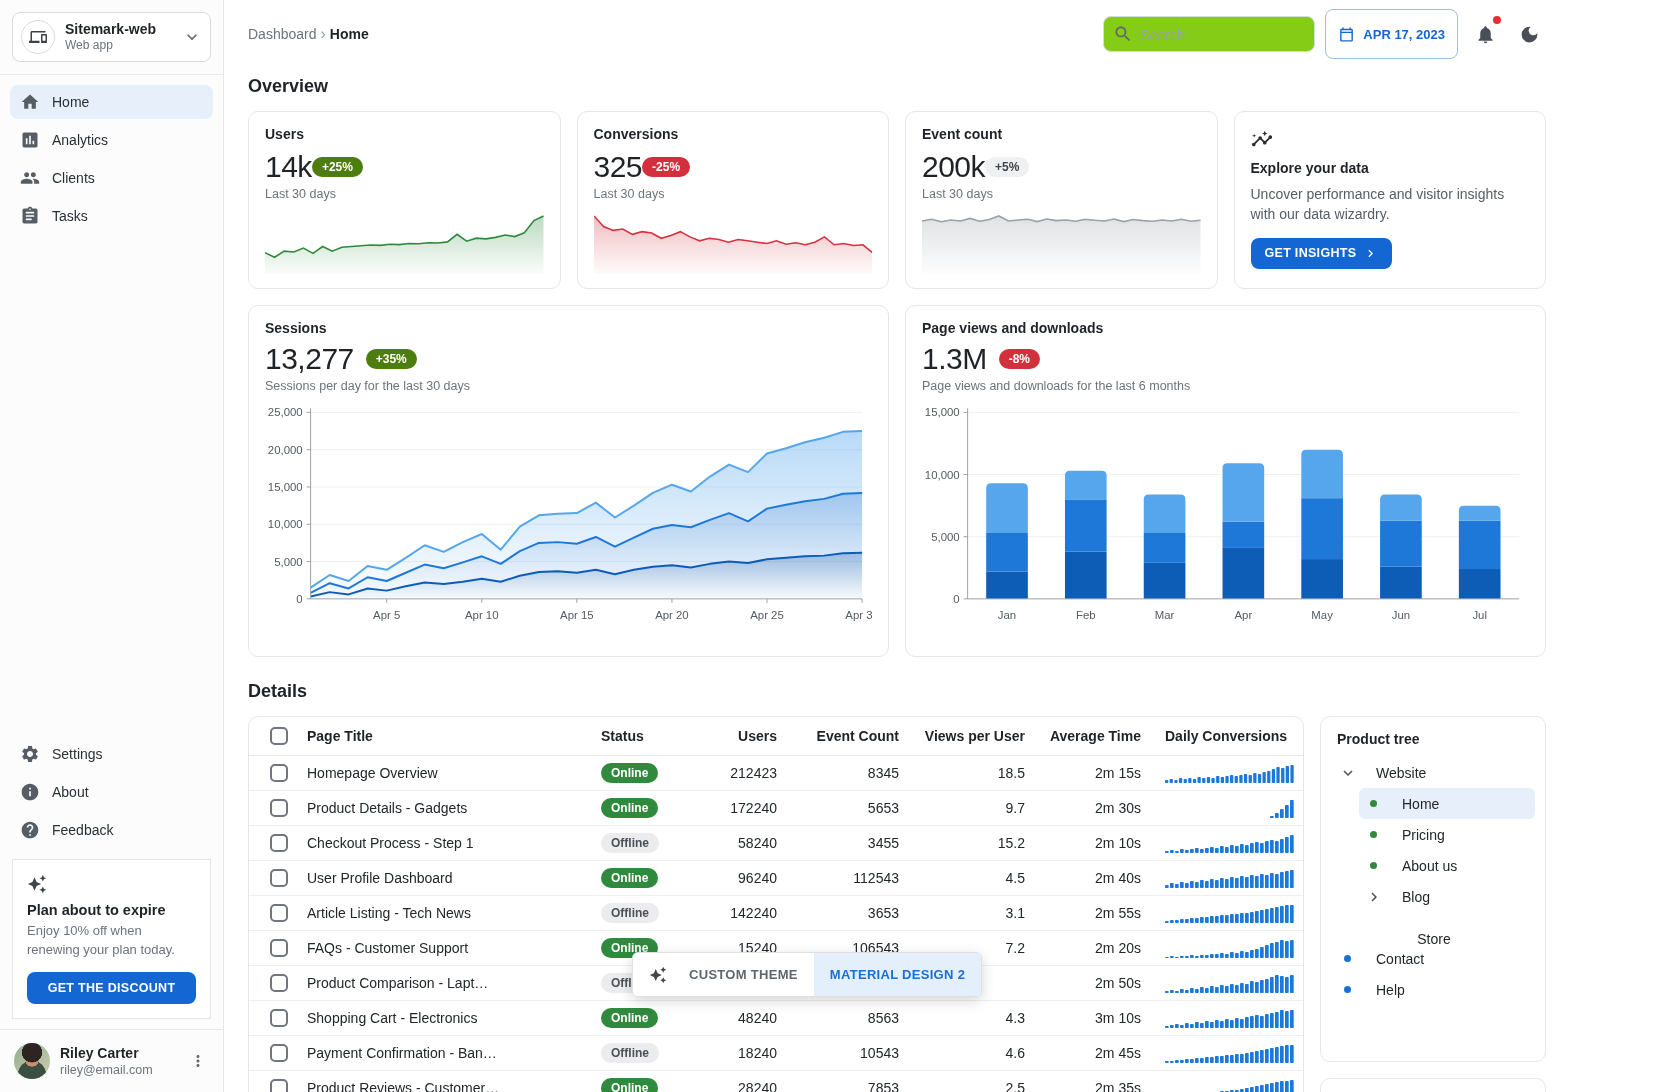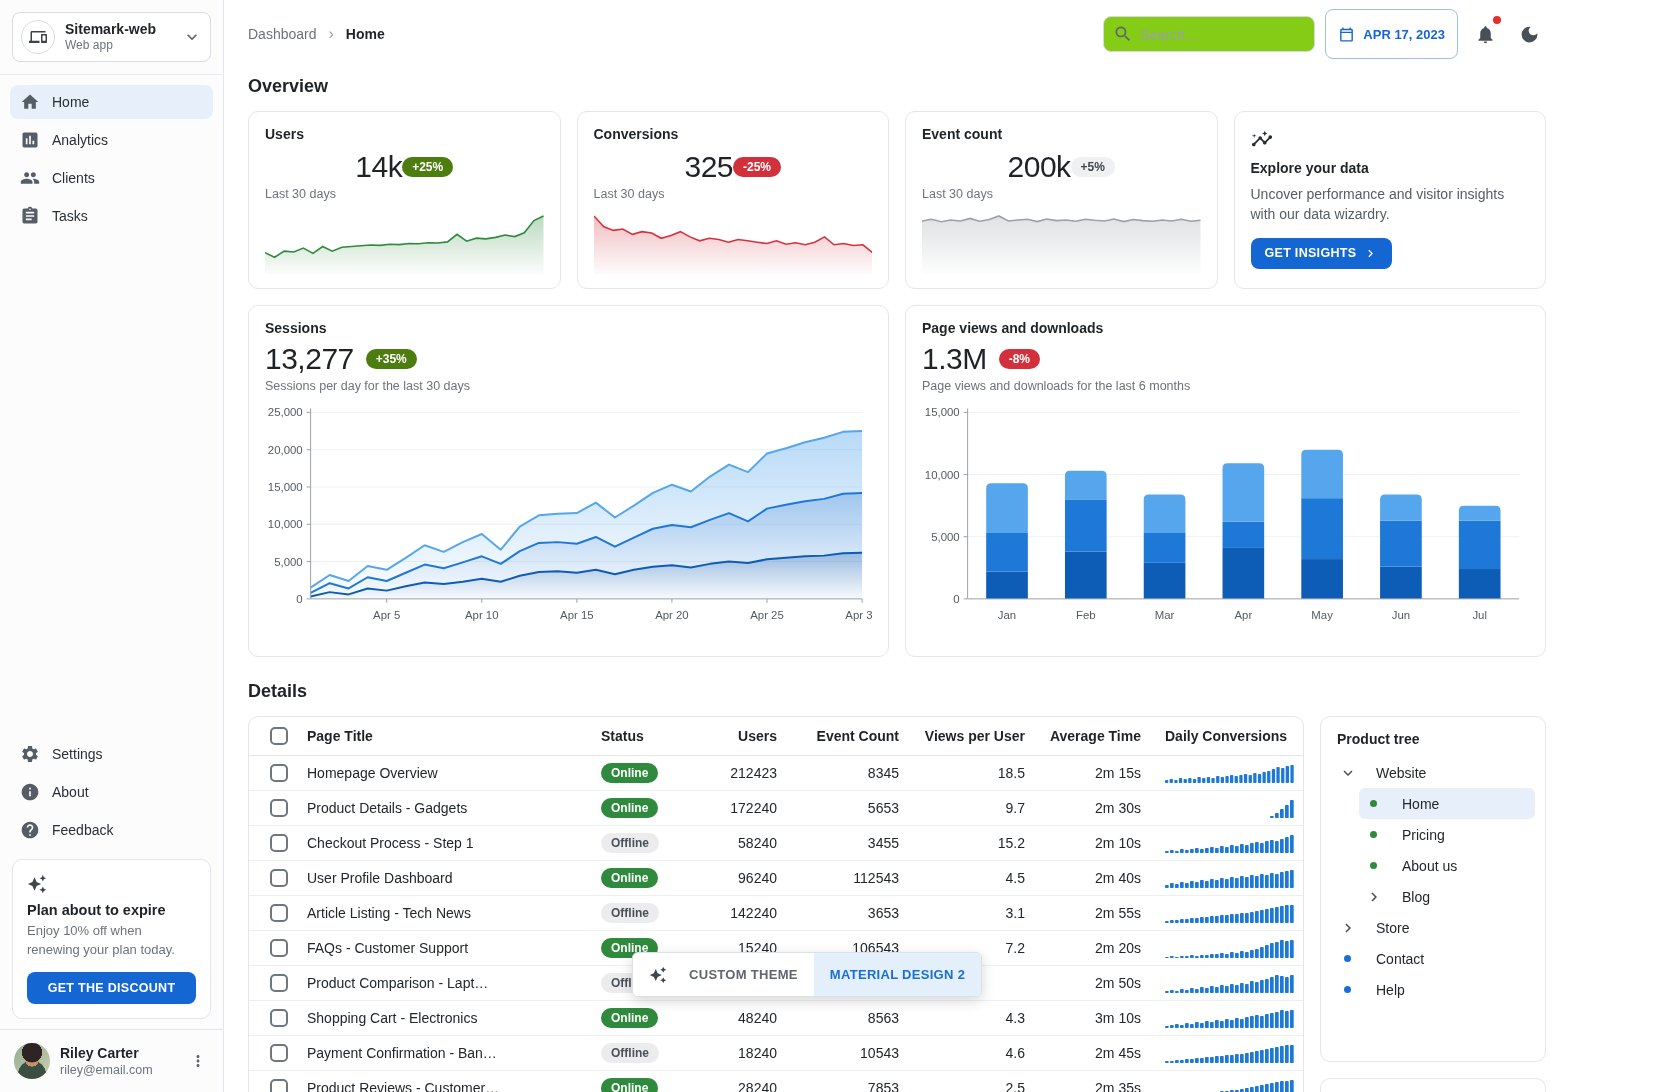--- a/index.html
+++ b/index.html
@@ -21,21 +21,21 @@
   .app-name { font-size:14px; font-weight:700; }
   .app-type { font-size:12px; color:#6c737b; }
   .caret-icon { width:20px; height:20px; fill:#5f666d; }
 
   .nav { padding:10px 10px 4px; display:flex; flex-direction:column; gap:4px; }
   .nav-item { display:flex; align-items:center; gap:12px; height:34px; border-radius:8px; padding:0 10px; font-size:14px; color:#2a2f34; cursor:pointer; }
   .nav-item svg { width:20px; height:20px; fill:#565d64; }
   .nav-item.selected { background:#e7f0fa; }
   .sidebar-flex { flex:1; }
 
-  .plan-card { margin:8px 12px 10px; border:1px solid #e3e6ea; border-radius:10px; padding:14px; background:#fff; }
+  .plan-card { margin:8px 12px 10px; border:1px solid #e3e6ea; border-radius:0; padding:14px; background:#fff; }
   .sparkle-icon { width:20px; height:20px; fill:#40464d; }
   .plan-title { font-size:14.5px; font-weight:700; margin-top:8px; }
   .plan-body { font-size:13px; color:#6c737b; line-height:1.45; margin-top:4px; }
   .btn-primary { background:#1467d2; color:#fff; border:none; border-radius:8px; font-weight:700; font-family:inherit; cursor:pointer; letter-spacing:.3px; }
   .plan-btn { width:100%; padding:9px 0; font-size:12.5px; margin-top:12px; }
 
   .user-footer { border-top:1px solid #e3e6ea; padding:13px 14px; display:flex; align-items:center; gap:10px; }
   .avatar { width:36px; height:36px; min-width:36px; border-radius:50%;
     background:
       radial-gradient(circle at 50% 26%, #2e2424 0 31%, transparent 32%),
@@ -44,21 +44,21 @@
       linear-gradient(140deg, #93ad90, #cbcfae); }
   .user-texts { flex:1; line-height:1.3; }
   .user-name { font-size:14px; font-weight:700; }
   .user-email { font-size:12.5px; color:#6c737b; }
   .more-btn { background:none; border:none; padding:2px; cursor:pointer; }
   .more-btn svg { width:18px; height:18px; fill:#5f666d; }
 
   
   .main { flex:1; padding:0 134px 0 24px; position:relative; }
   .topbar { display:flex; align-items:center; justify-content:space-between; padding-top:16px; height:52px; }
-  .breadcrumb { display:flex; align-items:center; gap:12px; font-size:14px; }
+  .breadcrumb { display:flex; align-items:center; gap:4px; font-size:14px; }
   .crumb-muted { color:#6c737b; }
   .crumb-sep { color:#9aa1a8; font-size:16px; line-height:1; }
   .crumb-current { font-weight:700; }
   .top-controls { display:flex; align-items:center; gap:10px; }
   .search-box { position:relative; width:212px; }
   .search-box input { width:100%; height:36px; border:1px solid #d7dadf; border-radius:8px; padding:2px 10px 0 36px; font-size:14px; font-family:inherit; color:#1f2327; background:#84cc16; }
   .search-box input::placeholder { color:#9aa1a8; }
   .search-icon { position:absolute; left:10px; top:8px; width:20px; height:20px; fill:#5f666d; }
   .date-btn { display:flex; align-items:center; gap:8px; height:50px; padding:0 12px; border:1px solid #9cc0ea; border-radius:8px; background:#fff; color:#1565d8; font-size:13px; font-weight:700; font-family:inherit; cursor:pointer; }
   .date-btn svg { width:17px; height:17px; fill:#1565d8; }
@@ -66,21 +66,21 @@
   .icon-btn svg { width:21px; height:21px; fill:#494f56; }
   .notif-dot { position:absolute; top:-1px; right:1px; width:8px; height:8px; border-radius:50%; background:#e0312f; }
 
   .section-title { font-size:18px; font-weight:700; margin:24px 0 14px; }
 
   .card { border:1px solid #e3e6ea; border-radius:10px; background:#fff; }
 
   .stats-row { display:flex; gap:16px; height:178px; }
   .stat-card { flex:1; padding:14px 16px; display:flex; flex-direction:column; min-width:0; }
   .card-title { font-size:14px; font-weight:700; }
-  .value-row { display:flex; align-items:center; justify-content:center; margin-top:8px; }
+  .value-row { display:flex; align-items:center; justify-content:flex-start; margin-top:8px; }
   .stat-value { font-size:30px; font-weight:500; letter-spacing:-.5px; }
   .chip { font-size:12px; font-weight:700; padding:3px 10px; border-radius:999px; white-space:nowrap; }
   .chip-up { background:#4d7c0f; color:#fff; }
   .chip-down { background:#d3303d; color:#fff; }
   .chip-neutral { background:#eef0f2; color:#3f464d; }
   .caption { font-size:12.5px; color:#6c737b; margin-top:3px; }
   .spark-wrap { flex:1; margin-top:10px; min-height:0; }
   .spark-wrap svg { width:100%; height:100%; }
 
   .explore-card { flex:1; padding:16px; display:flex; flex-direction:column; align-items:flex-start; min-width:0; }
@@ -857,21 +857,21 @@
             <div class="tree-item" style="margin-left: 26px;">
               <span class="dot green"></span>
               <span>About us</span>
             </div>
             <div class="tree-item" style="margin-left: 26px;">
               <svg viewBox="0 0 24 24">
                 <path d="M10 6L8.59 7.41 13.17 12l-4.58 4.59L10 18l6-6z"></path>
               </svg>
               <span>Blog</span>
             </div>
-            <div class="tree-item" style="margin-left: 0px;">
+            <div class="tree-item" style="margin-left: 0px; flex-direction: column;">
               <svg viewBox="0 0 24 24">
                 <path d="M10 6L8.59 7.41 13.17 12l-4.58 4.59L10 18l6-6z"></path>
               </svg>
               <span>Store</span>
             </div>
             <div class="tree-item" style="margin-left: 0px;">
               <span class="dot blue"></span>
               <span>Contact</span>
             </div>
             <div class="tree-item" style="margin-left: 0px;">

